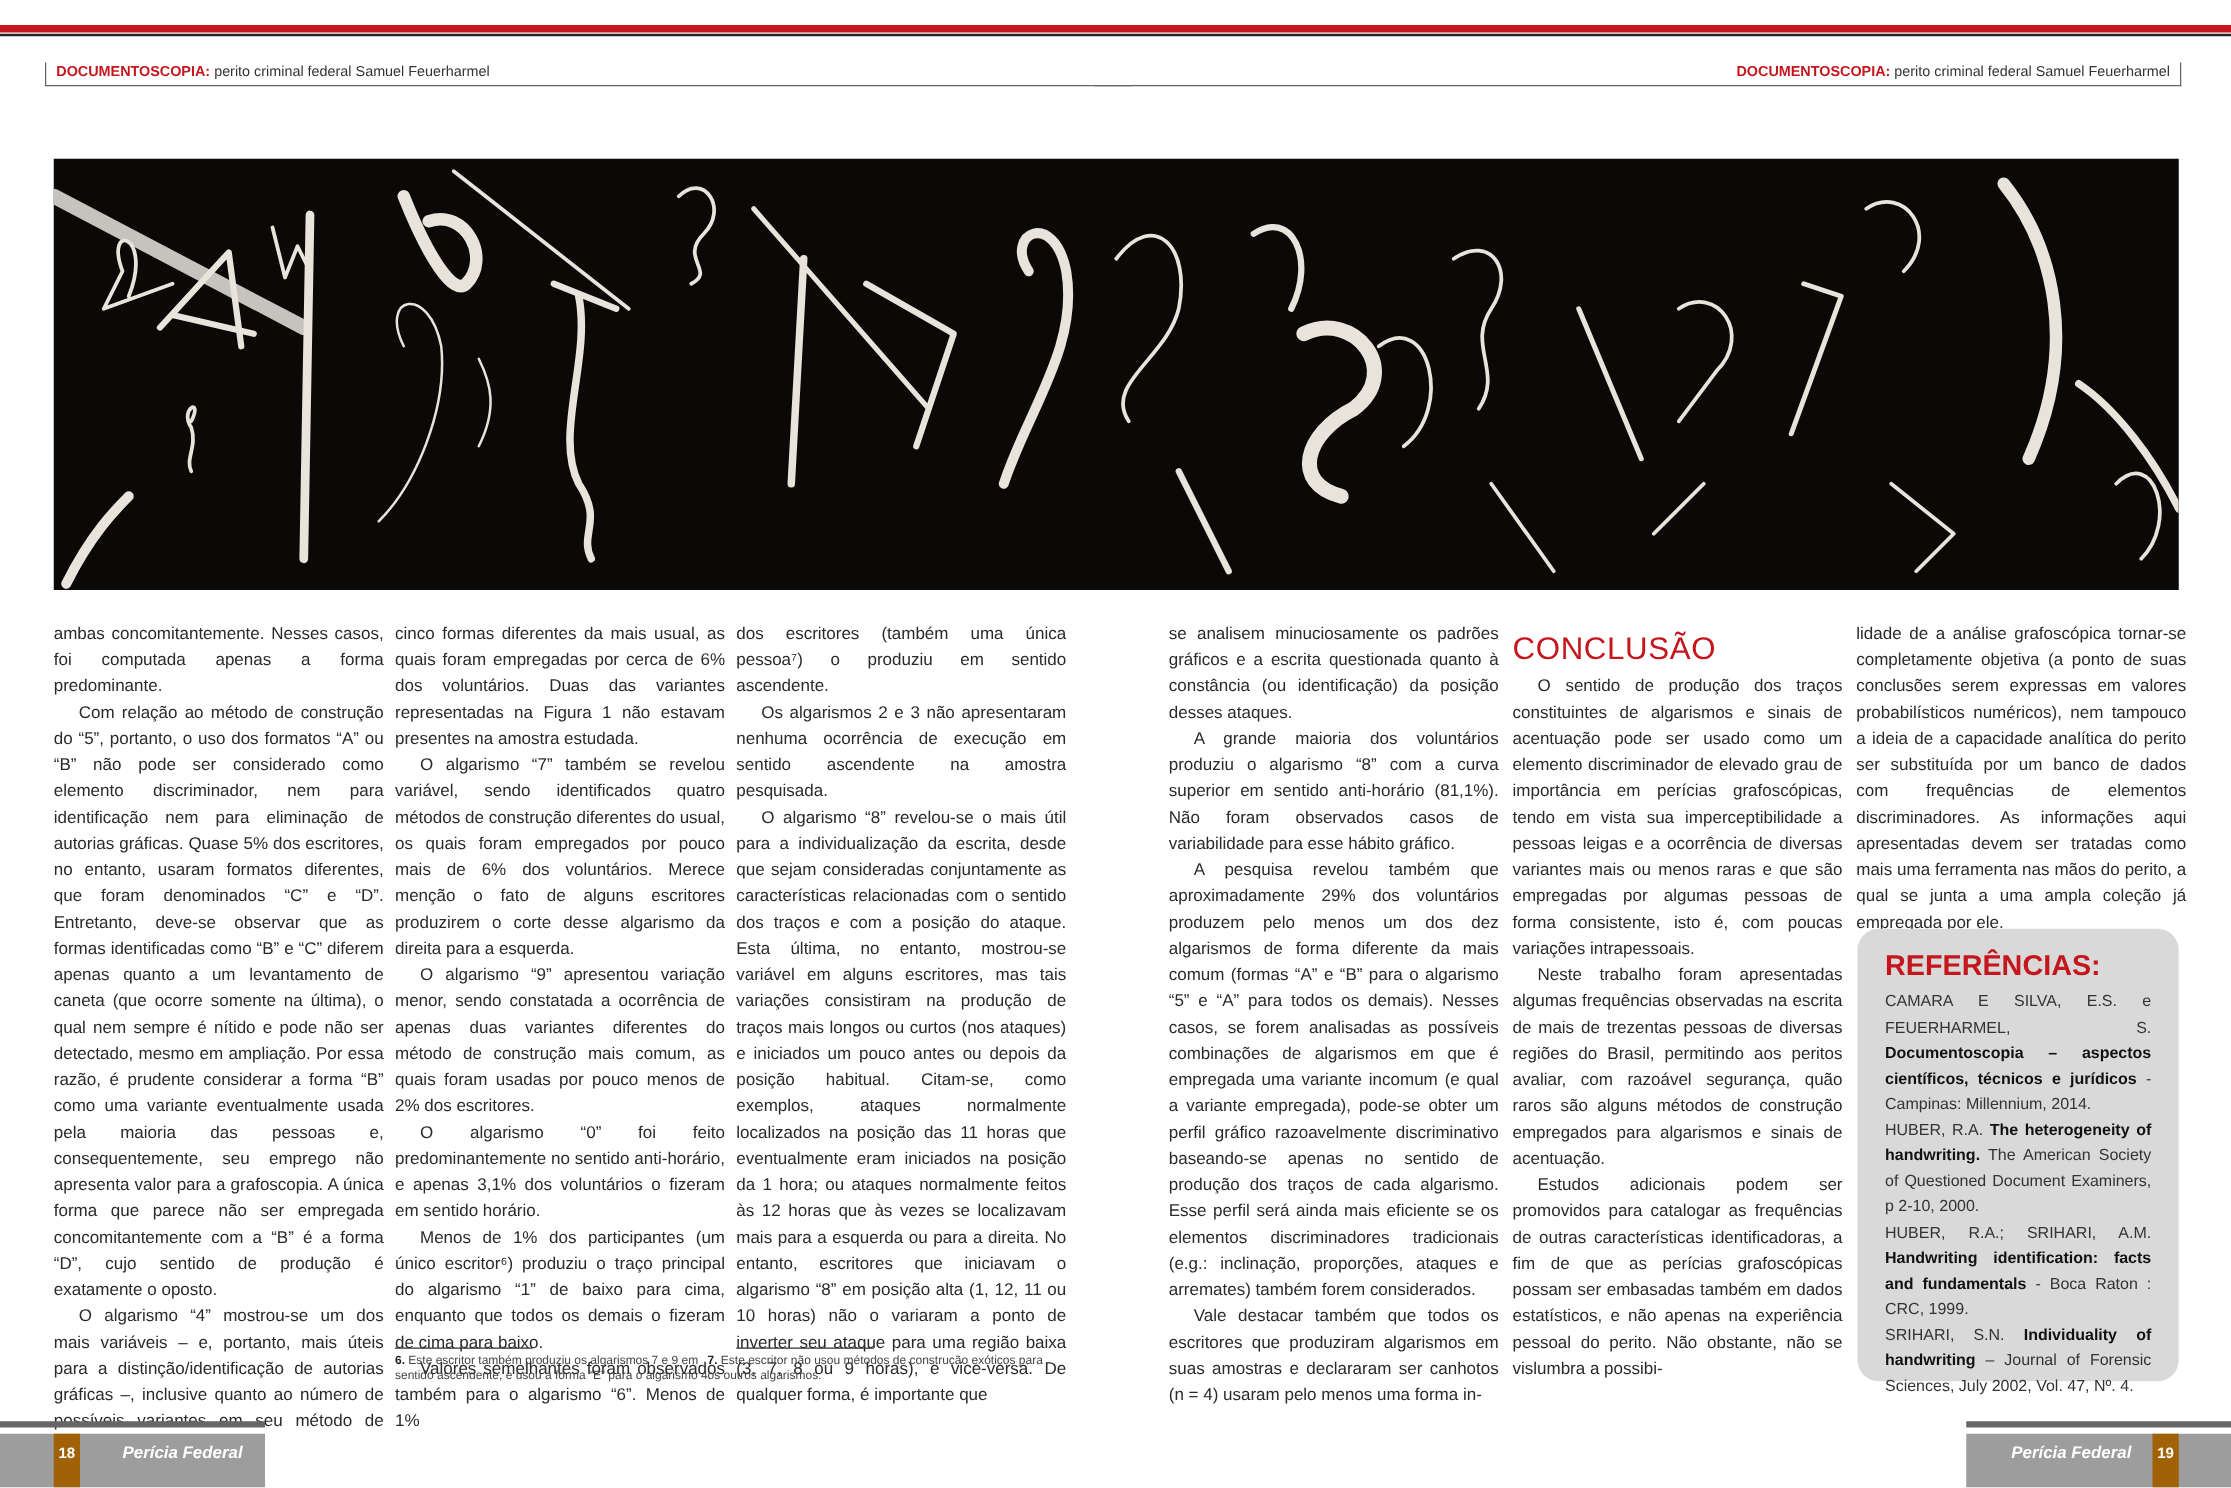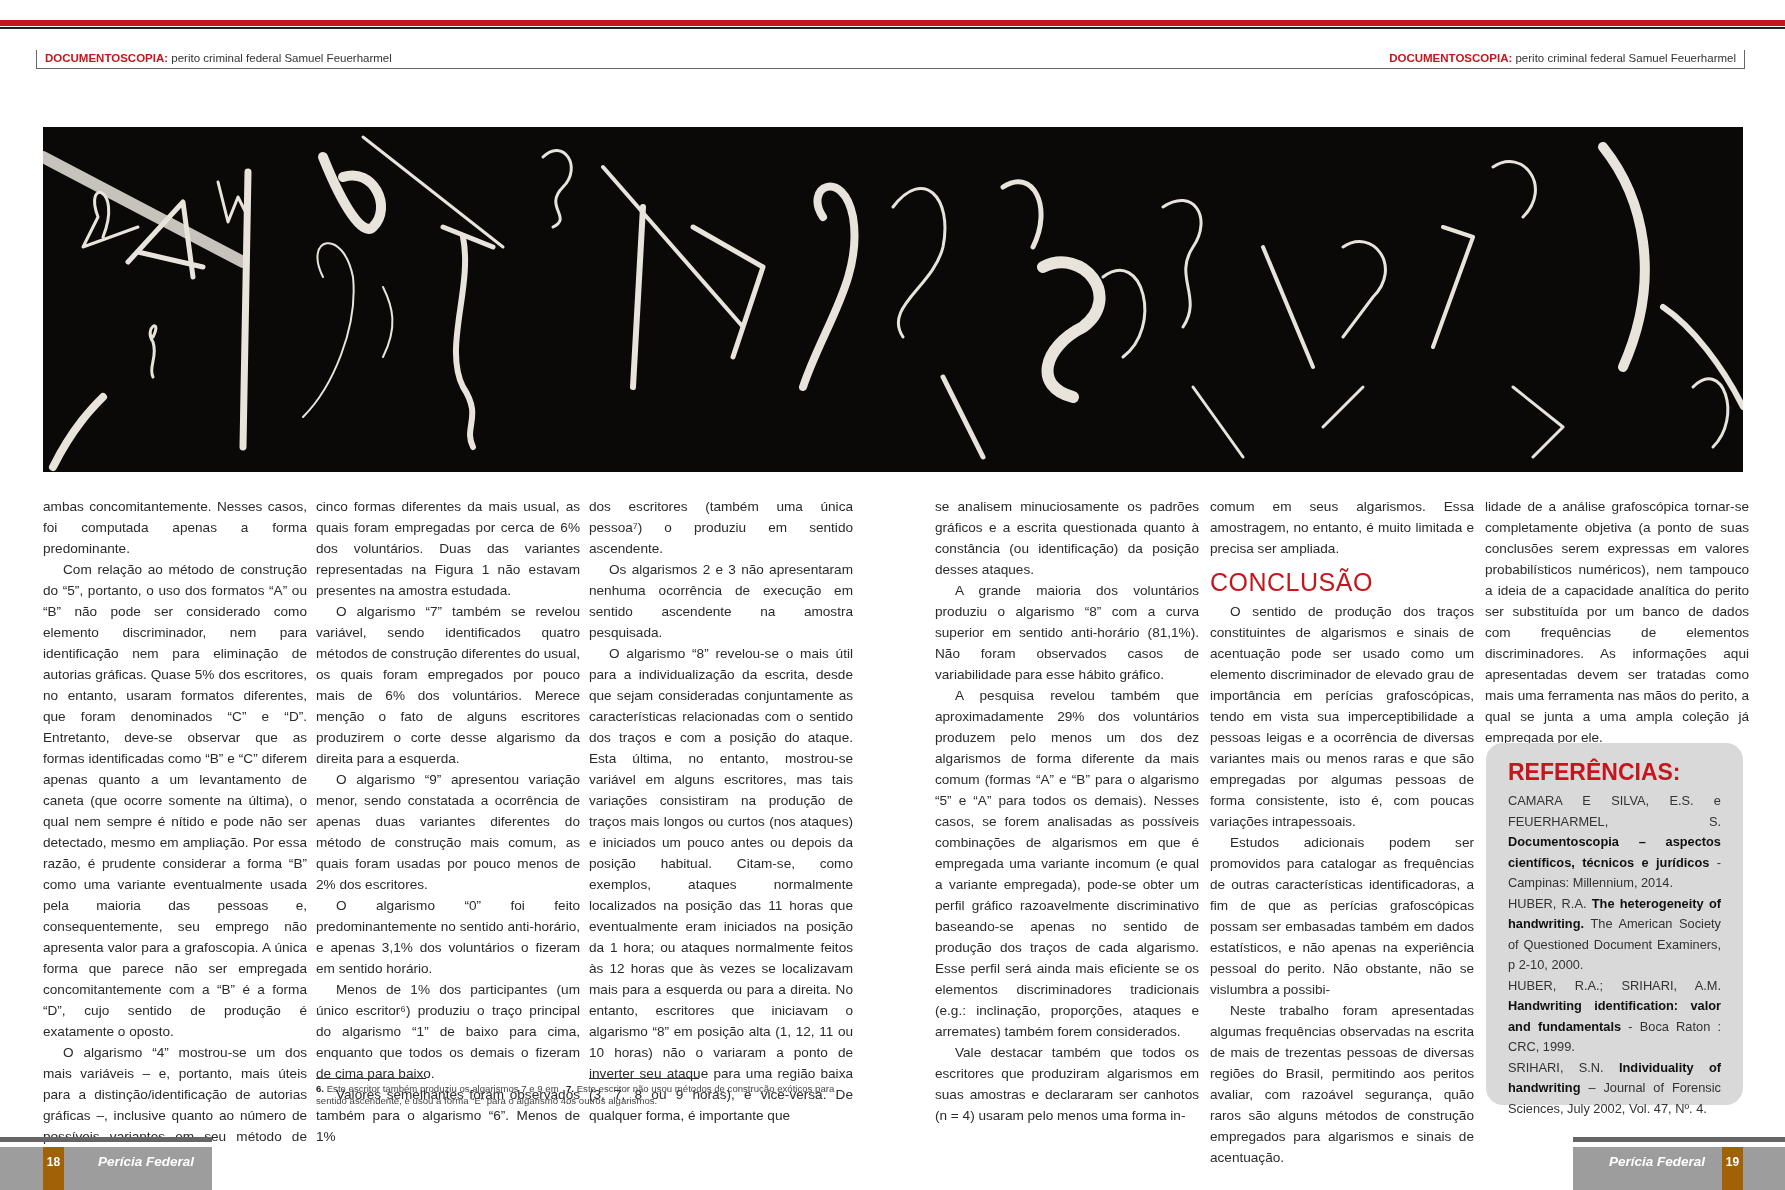--- a/index.html
+++ b/index.html
@@ -117,36 +117,35 @@
 <div class="fn" style="left:566px;"><b>7.</b><span> Este escritor não usou métodos de construção exóticos para os outros algarismos.</span></div>
 
 <div class="col c4">
   <p class="noindent">se analisem minuciosamente os padrões gráficos e a escrita questionada quanto à constância (ou identificação) da posição desses ataques.</p>
   <p>A grande maioria dos voluntários produziu o algarismo “8” com a curva superior em sentido anti-horário (81,1%). Não foram observados casos de variabilidade para esse hábito gráfico.</p>
   <p>A pesquisa revelou também que aproximadamente 29% dos voluntários produzem pelo menos um dos dez algarismos de forma diferente da mais comum (formas “A” e “B” para o algarismo “5” e “A” para todos os demais). Nesses casos, se forem analisadas as possíveis combinações de algarismos em que é empregada uma variante incomum (e qual a variante empregada), pode-se obter um perfil gráfico razoavelmente discriminativo baseando-se apenas no sentido de produção dos traços de cada algarismo. Esse perfil será ainda mais eficiente se os elementos discriminadores tradicionais (e.g.: inclinação, proporções, ataques e arremates) também forem considerados.</p>
   <p>Vale destacar também que todos os escritores que produziram algarismos em suas amostras e declararam ser canhotos (n = 4) usaram pelo menos uma forma in-</p>
 </div>
 
 <div class="col c5">
-  <p class="noindent">comum em seus algarismos. Essa amostragem, no entanto, é muito limitada e precisa ser ampliada.</p>
   <div class="conclusao">CONCLUSÃO</div>
   <p>O sentido de produção dos traços constituintes de algarismos e sinais de acentuação pode ser usado como um elemento discriminador de elevado grau de importância em perícias grafoscópicas, tendo em vista sua imperceptibilidade a pessoas leigas e a ocorrência de diversas variantes mais ou menos raras e que são empregadas por algumas pessoas de forma consistente, isto é, com poucas variações intrapessoais.</p>
+  <p>Neste trabalho foram apresentadas algumas frequências observadas na escrita de mais de trezentas pessoas de diversas regiões do Brasil, permitindo aos peritos avaliar, com razoável segurança, quão raros são alguns métodos de construção empregados para algarismos e sinais de acentuação.</p>
   <p>Estudos adicionais podem ser promovidos para catalogar as frequências de outras características identificadoras, a fim de que as perícias grafoscópicas possam ser embasadas também em dados estatísticos, e não apenas na experiência pessoal do perito. Não obstante, não se vislumbra a possibi-</p>
-  <p>Neste trabalho foram apresentadas algumas frequências observadas na escrita de mais de trezentas pessoas de diversas regiões do Brasil, permitindo aos peritos avaliar, com razoável segurança, quão raros são alguns métodos de construção empregados para algarismos e sinais de acentuação.</p>
 </div>
 
 <div class="col c6">
   <p class="noindent">lidade de a análise grafoscópica tornar-se completamente objetiva (a ponto de suas conclusões serem expressas em valores probabilísticos numéricos), nem tampouco a ideia de a capacidade analítica do perito ser substituída por um banco de dados com frequências de elementos discriminadores. As informações aqui apresentadas devem ser tratadas como mais uma ferramenta nas mãos do perito, a qual se junta a uma ampla coleção já empregada por ele.</p>
 </div>
 
 <div class="refbox">
   <div class="ref-title">REFERÊNCIAS:</div>
   <div class="ref"><span>CAMARA E SILVA, E.S. e FEUERHARMEL, S. </span><b>Documentoscopia – aspectos científicos, técnicos e jurídicos</b><span> - Campinas: Millennium, 2014.</span></div>
   <div class="ref"><span>HUBER, R.A. </span><b>The heterogeneity of handwriting.</b><span> The American Society of Questioned Document Examiners, p 2-10, 2000.</span></div>
-  <div class="ref"><span>HUBER, R.A.; SRIHARI, A.M. </span><b>Handwriting identification: valor and fundamentals</b><span> - Boca Raton : CRC, 1999.</span></div>
+  <div class="ref"><span>HUBER, R.A.; SRIHARI, A.M. </span><b>Handwriting identification: facts and fundamentals</b><span> - Boca Raton : CRC, 1999.</span></div>
   <div class="ref"><span>SRIHARI, S.N. </span><b>Individuality of handwriting</b><span> – Journal of Forensic Sciences, July 2002, Vol. 47, Nº. 4.</span></div>
 </div>
 
 <div class="footer-bar" style="left:0;width:212px;"></div>
 <div class="footer-strip footer-left-bar"></div>
 <div class="pagenum" style="left:43px;">18</div>
 <div class="mag" style="left:98px;">Perícia Federal</div>
 
 <div class="footer-bar" style="right:0;width:212px;"></div>
 <div class="footer-strip footer-right-bar"></div>

